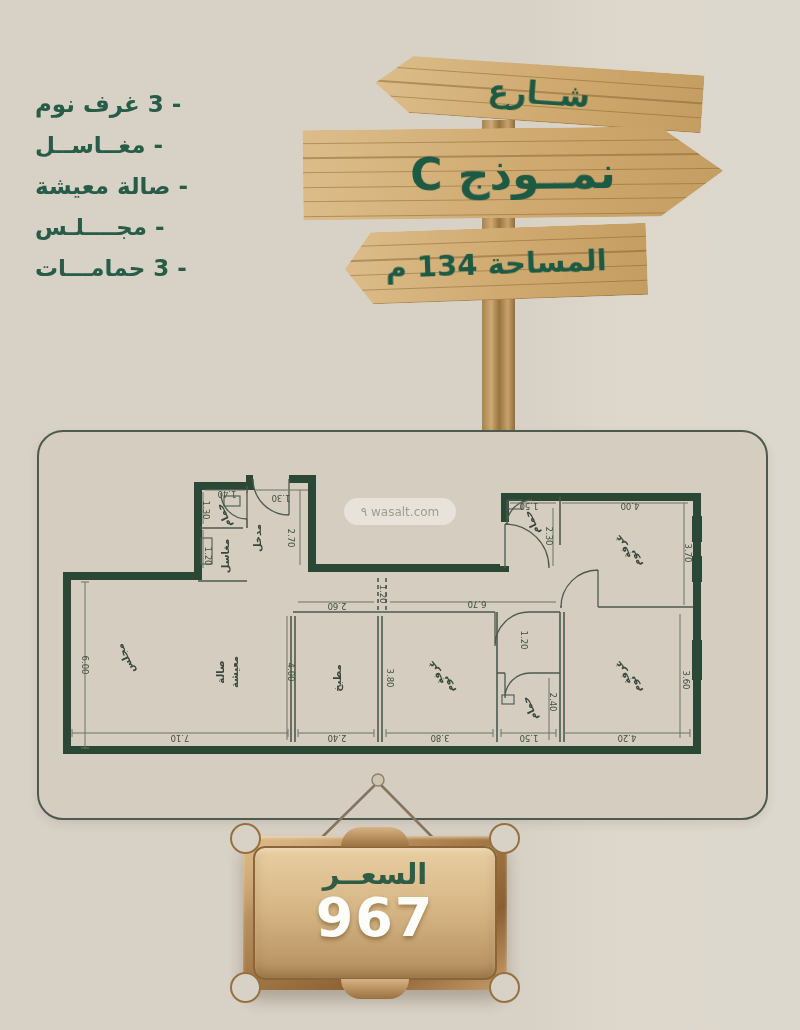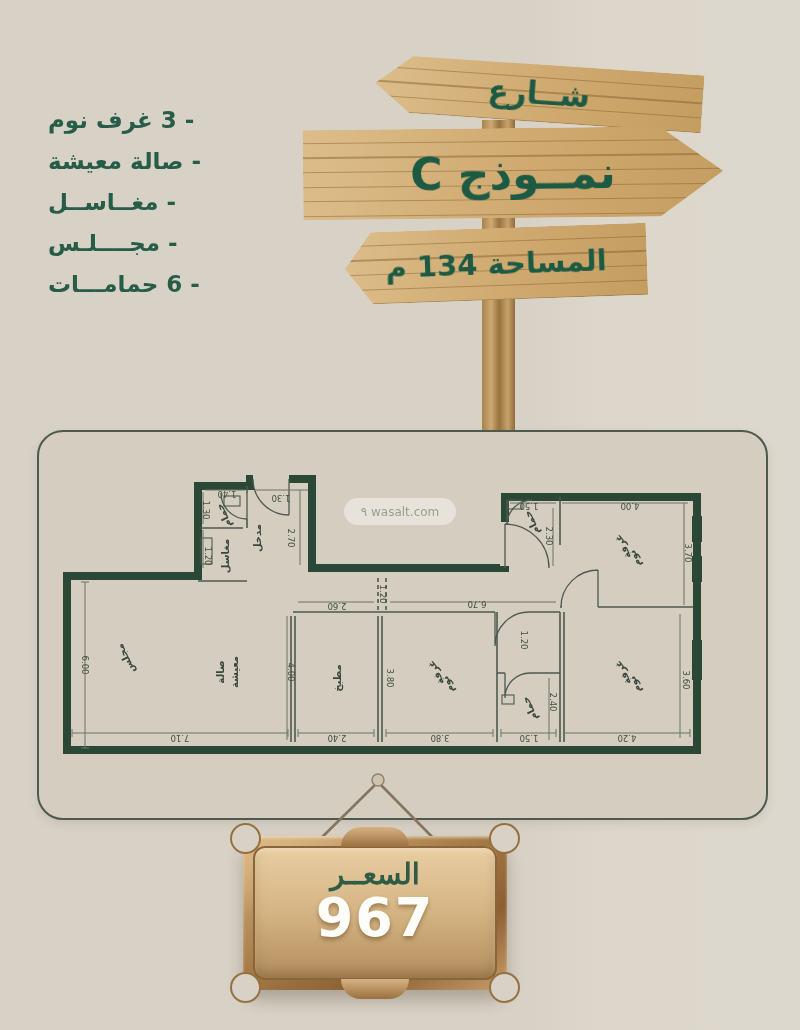--- a/index.html
+++ b/index.html
@@ -1,20 +1,20 @@
 <!DOCTYPE html>
 <html lang="ar" dir="rtl"><head>
 <meta charset="utf-8">
 <style>
   html,body{margin:0;padding:0;}
   body{font-family:"DejaVu Sans",sans-serif;}
   .page{position:relative;width:800px;height:1030px;overflow:hidden;
         background:linear-gradient(90deg,#d8d1c6 0%,#d8d1c6 66%,#dcd6cb 75%,#ddd8cd 100%);}
   
-  .features{position:absolute;top:84px;left:48px;width:240px;direction:rtl;text-align:left;margin-top:16px;}
+  .features{position:absolute;top:84px;left:35px;width:240px;direction:rtl;text-align:left;}
   .feat{height:41px;line-height:41px;font-size:23px;font-weight:bold;color:#265c48;white-space:nowrap;}
   
   .pole{position:absolute;left:482px;top:120px;width:33px;height:316px;z-index:1;
         background:linear-gradient(90deg,#a9834e 0%,#cfa972 28%,#96743f 52%,#c9a26a 78%,#8f6d3d 100%);}
   .board{position:absolute;z-index:2;display:flex;align-items:center;justify-content:center;
          color:#1d5a44;filter:drop-shadow(0 5px 5px rgba(60,45,20,.25));
          background:
            repeating-linear-gradient(180deg,rgba(130,95,45,0) 0 13px,rgba(124,90,42,.45) 13px 14.5px),
            linear-gradient(100deg,#dcbd8a 0%,#cfa96f 55%,#c49d61 100%);}
   .board-top{left:375px;top:64px;width:328px;height:58px;font-size:31px;font-weight:bold;
@@ -37,35 +37,35 @@
   .plate{position:absolute;inset:10px;border-radius:12px;
          background:linear-gradient(180deg,#e9cfa4 0%,#d6b584 48%,#b28c5c 100%);
          box-shadow:inset 0 0 0 2px #8a6538, inset 0 3px 6px rgba(255,248,230,.5), inset 0 -7px 12px rgba(92,62,26,.35);
          display:flex;flex-direction:column;align-items:center;}
   .scoop{position:absolute;width:27px;height:27px;border-radius:50%;
          background:#d8d1c6;border:2px solid #96713f;z-index:6;}
   .bump{position:absolute;left:50%;width:68px;height:20px;transform:translateX(-50%);
         background:linear-gradient(180deg,#d7b283,#9a7040);z-index:4;}
   .bump.t{top:-9px;border-radius:34px 34px 0 0;}
   .bump.b{bottom:-9px;border-radius:0 0 34px 34px;}
-  .price-label{margin-top:13px;font-size:29px;font-weight:bold;color:#2e5c46;line-height:1.1;font-family:Liberation Serif, serif;}
+  .price-label{margin-top:13px;font-size:29px;font-weight:bold;color:#2e5c46;line-height:1.1;}
   .price-value{font-size:54px;font-weight:bold;color:#fdfdfa;line-height:1.0;letter-spacing:2px;
                text-shadow:0 3px 4px rgba(92,62,26,.45);}
 </style>
 </head>
 <body>
 
 <div class="page">
 
   <div class="features">
     <div class="feat">- 3 غرف نوم</div>
+    <div class="feat">- مغــاســل</div>
     <div class="feat">- صالة معيشة</div>
-    <div class="feat">- مغــاســل</div>
     <div class="feat">- مجــــلـس</div>
-    <div class="feat">- 6 حمامـــات</div>
+    <div class="feat">- 3 حمامـــات</div>
   </div>
 
   <div class="pole"></div>
   <div class="board board-top">
     <span>شــارع</span>
   </div>
   <div class="board board-mid">
     <span>نمــوذج C</span>
   </div>
   <div class="board board-bottom">

